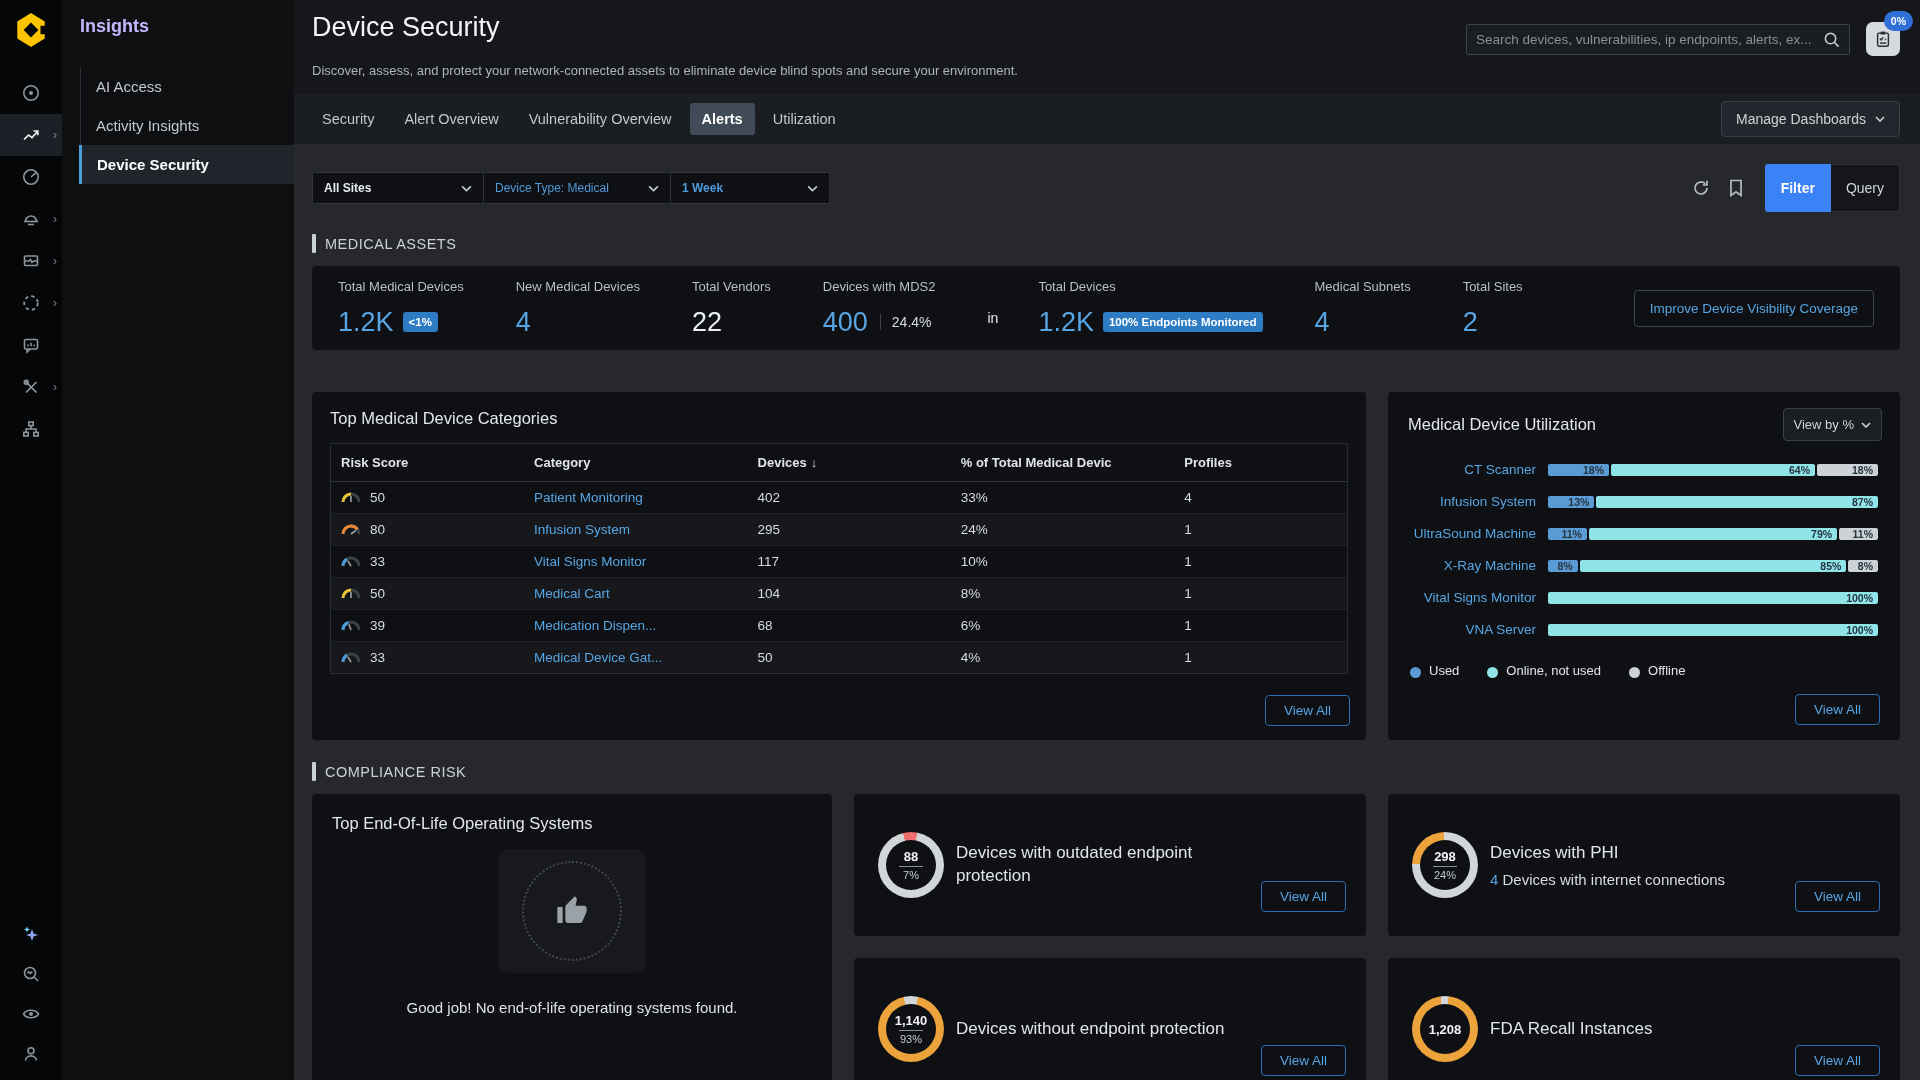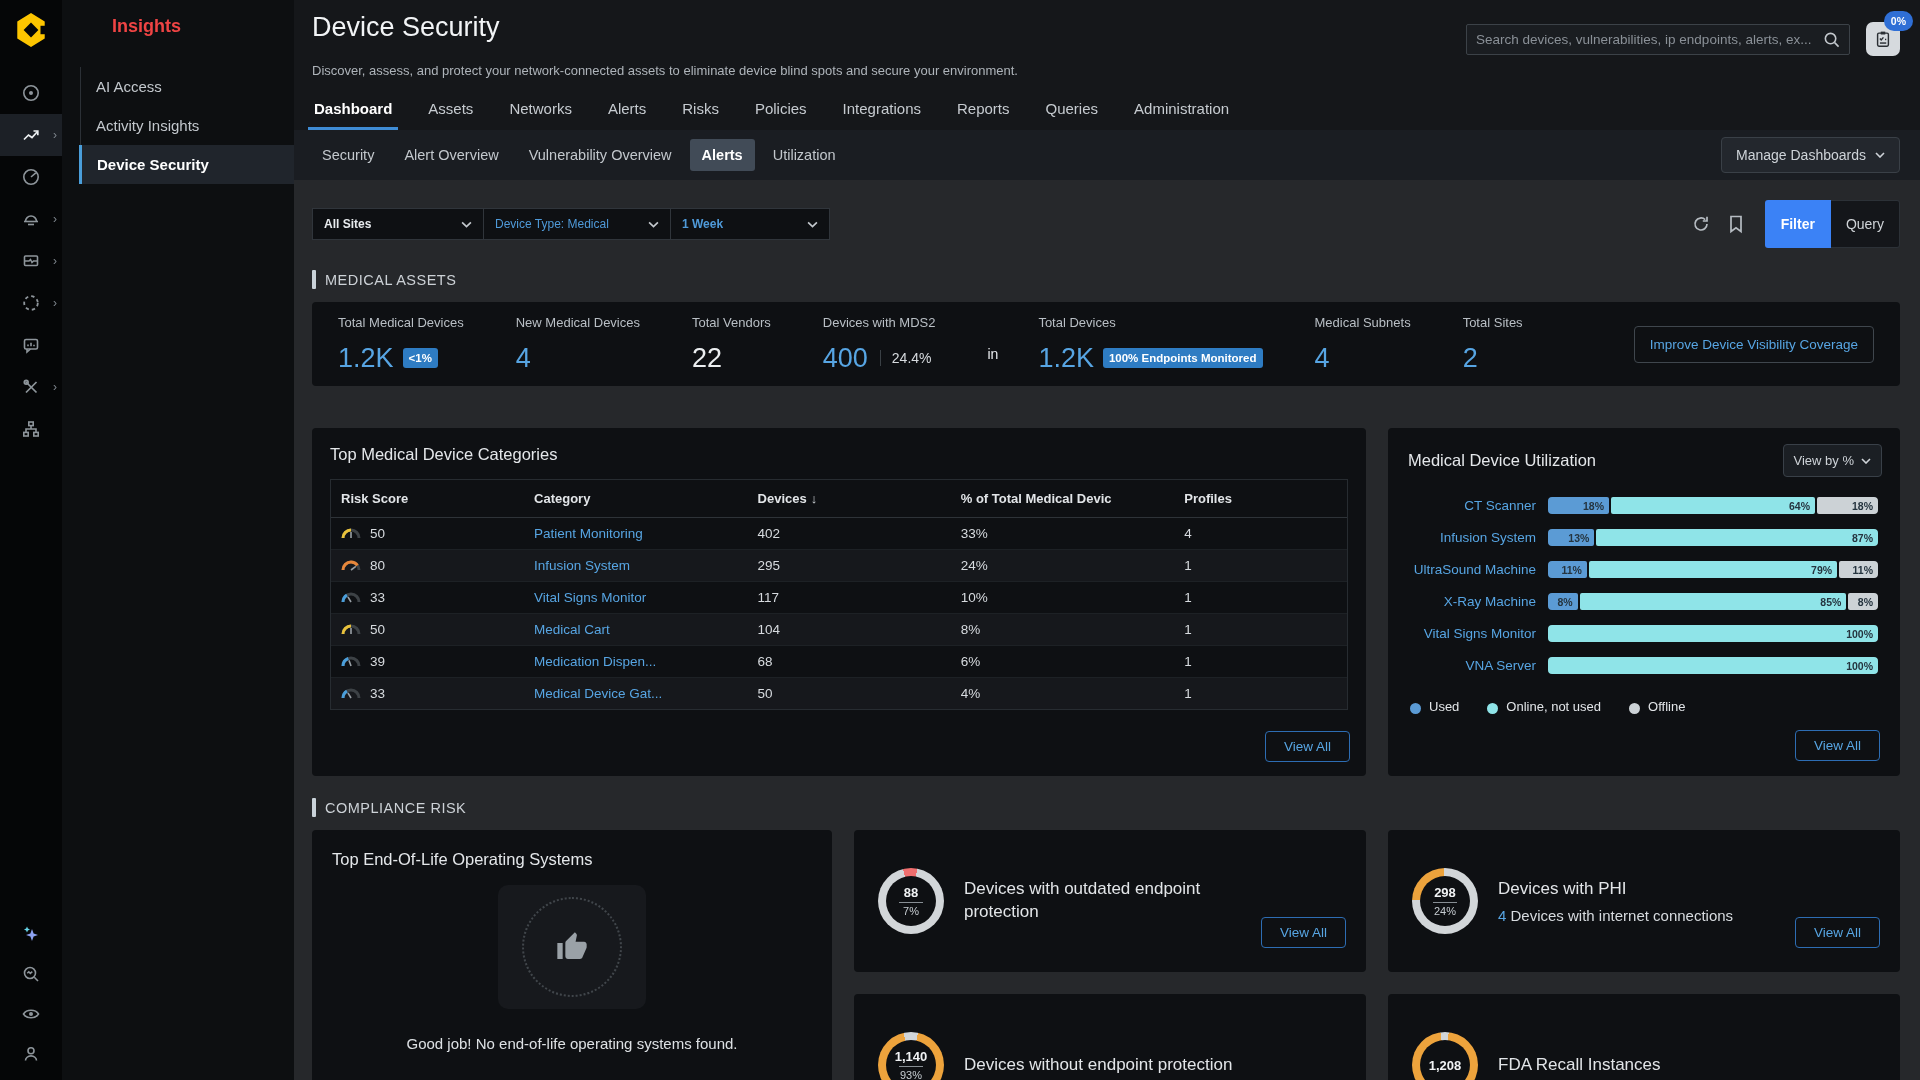--- a/index.html
+++ b/index.html
@@ -12,21 +12,21 @@
   .logo { width:38px; height:36px; margin-bottom:24px; cursor:pointer; }
   .rail-group { width:100%; }
   .rail-item { height:42px; width:100%; display:flex; align-items:center; justify-content:center; position:relative; color:#8e959b; cursor:pointer; }
   .rail-item.active { background:#1c2026; color:#eceff1; }
   .rail-item .chev { position:absolute; right:5px; font-size:12px; color:#7d848b; }
   .rail-bottom { margin-top:auto; width:100%; padding-bottom:6px; }
   .rail-bottom .rail-item { height:40px; }
 
   
   .sidebar { width:232px; background:#0d0f11; flex-shrink:0; padding:16px 0 0 18px; }
-  .sidebar-title { font-size:18px; font-weight:bold; color:#ef4444; margin-bottom:30px;margin-left:32px; }
+  .sidebar-title { font-size:18px; font-weight:bold; color:#c4b5fd; margin-bottom:30px; }
   .side-list { list-style:none; border-left:1px solid #2b3036; }
   .side-item { padding:11px 15px; font-size:15px; color:#c3c8cd; cursor:pointer; }
   .side-item.active { background:#20252c; color:#ffffff; border-left:3px solid #4a9eda; margin-left:-2px; font-weight:bold; }
 
   
   .main { flex:1; display:flex; flex-direction:column; min-width:0; }
   .topbar { background:#15171a; padding:0 20px 0 18px; }
   .title-row { display:flex; justify-content:space-between; align-items:flex-start; padding-top:12px; }
   .page-title { font-size:27px; font-weight:500; color:#f2f4f6; }
   .subtitle { font-size:13px; color:#aeb4ba; margin:7px 0 16px; }
@@ -97,41 +97,41 @@
   .sort-arrow { color:#cfd4d8; font-size:13px; margin-left:4px; }
   .view-all { background:transparent; border:1px solid #2d6db3; color:#57a5e3; font-size:13.5px; padding:7px 18px; border-radius:4px; }
   .va-table { position:absolute; right:16px; bottom:14px; }
 
   
   .util-head { display:flex; justify-content:space-between; align-items:center; padding:16px 18px 0 20px; }
   .viewby-btn { background:#1b1f24; border:1px solid #394048; color:#ced3d8; font-size:13px; padding:8px 10px; border-radius:4px; display:flex; align-items:center; gap:7px; }
   .util-bars { padding:20px 22px 0 20px; }
   .ubar-row { display:flex; align-items:center; gap:12px; margin-bottom:15px; }
   .ubar-label { width:128px; flex-shrink:0; text-align:right; color:#57a5e3; font-size:13.5px; cursor:pointer; }
-  .ubar { flex:1; height:17px; display:flex; gap:2px; border-radius:4px; overflow:hidden; }
+  .ubar { flex:1; height:17px; display:flex; gap:2px; border-radius:4px; overflow:hidden;align-items:center; }
   .useg { display:flex; align-items:center; justify-content:flex-end; padding-right:5px; font-size:10.5px; font-weight:bold; color:#25343f; border-radius:2px; overflow:hidden; }
   .legend { display:flex; gap:28px; padding:10px 0 0 22px; font-size:13px; color:#e2e5e8; }
   .legend-item { display:flex; align-items:flex-end; }
   .ldot { width:11px; height:11px; border-radius:50%; margin-right:8px; }
   .va-util { position:absolute; right:20px; bottom:15px; }
 
   
   .compliance-grid { display:grid; grid-template-columns:520px 1fr 1fr; gap:22px; grid-auto-rows:142px; margin-top:0; }
   .eol-card { grid-row:span 2; padding:20px; }
   .eol-body { display:flex; flex-direction:column; align-items:center; margin-top:16px; }
   .eol-glow { width:148px; height:124px; background:#17191d; border-radius:10px; display:flex; align-items:center; justify-content:center; }
   .dot-circle { width:100px; height:100px; border-radius:50%; border:2px dotted #41464b; display:flex; align-items:center; justify-content:center; }
   .eol-msg { font-size:15px; color:#dde1e4; margin-top:26px; }
 
   .donut-card { display:flex; align-items:center; padding:0 20px 0 24px; }
   .donut { width:66px; height:66px; border-radius:50%; display:flex; align-items:center; justify-content:center; flex-shrink:0; }
   .donut-hole { width:50px; height:50px; border-radius:50%; background:#0e1013; display:flex; flex-direction:column; align-items:center; justify-content:center; }
   .d-val { font-size:13px; font-weight:bold; color:#f0f2f4; }
   .d-pct { font-size:11px; color:#c6ccd1; border-top:1px solid #878e94; padding-top:2px; margin-top:2px; min-width:24px; text-align:center; }
-  .donut-info { margin-left:20px; }
+  .donut-info { margin-left:12px; }
   .donut-title { font-size:17px; color:#e2e5e8; line-height:1.35; }
   .narrow { max-width:265px; }
   .donut-sub { font-size:15px; color:#d7dbdf; margin-top:7px; }
   .blue-num { color:#57a5e3; }
   .va-donut { position:absolute; right:20px; bottom:24px; }
 </style>
 </head>
 <body>
 
 <aside class="rail">
@@ -263,32 +263,20 @@
               <rect x="7.5" y="1.8" width="5" height="3.2" fill="#2a2e33" stroke="none"></rect>
               <path d="M6.6 9.5 L8 11 L10.5 8.2"></path>
               <path d="M12.2 10.5 H13.6"></path>
               <path d="M6.6 14.5 H13.6"></path>
             </svg>
           <span class="badge-pill">0%</span>
         </button>
       </div>
     </div>
     <div class="subtitle">Discover, assess, and protect your network-connected assets to eliminate device blind spots and secure your environment.</div>
-    <div class="tabs">
-      <div class="tab active">Dashboard</div>
-      <div class="tab">Assets</div>
-      <div class="tab">Networks</div>
-      <div class="tab">Alerts</div>
-      <div class="tab">Risks</div>
-      <div class="tab">Policies</div>
-      <div class="tab">Integrations</div>
-      <div class="tab">Reports</div>
-      <div class="tab">Queries</div>
-      <div class="tab">Administration</div>
-    </div>
   </header>
 
   <div class="subband">
     <div class="subtabs">
       <div class="subtab">Security</div>
       <div class="subtab">Alert Overview</div>
       <div class="subtab">Vulnerability Overview</div>
       <div class="subtab active">Alerts</div>
       <div class="subtab">Utilization</div>
     </div>

